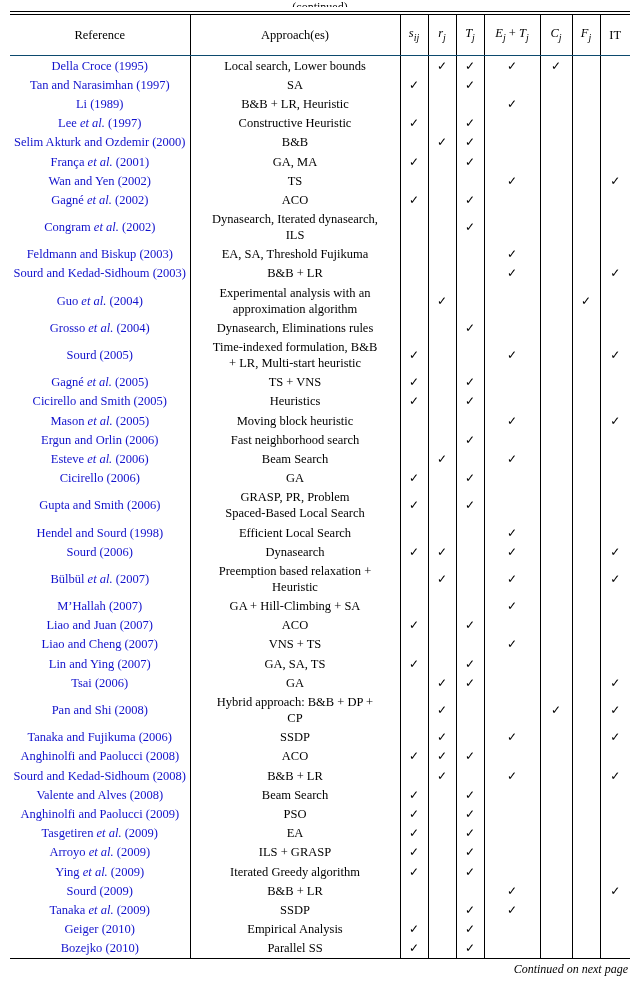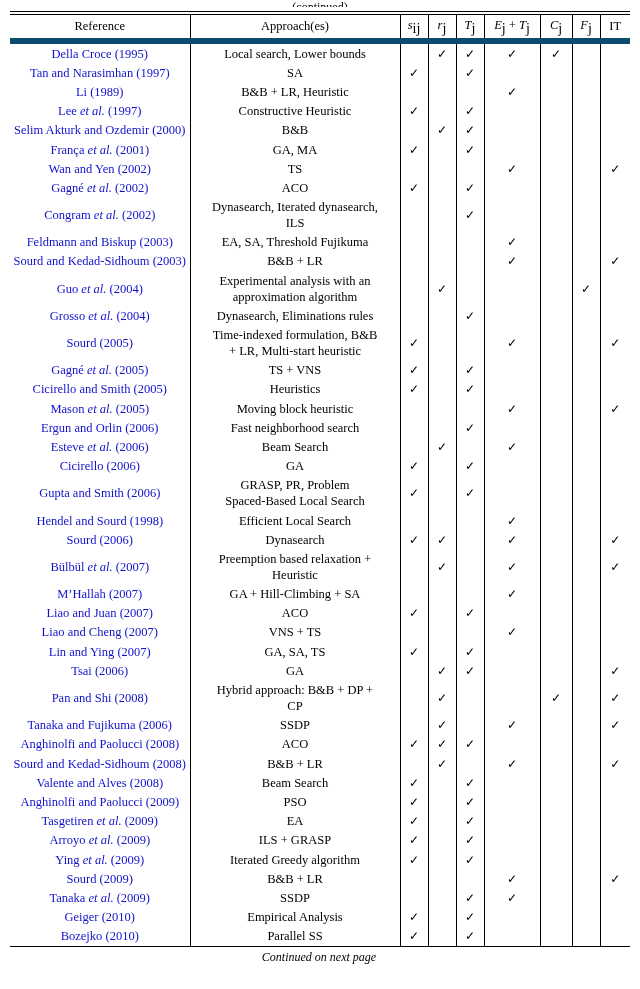--- a/index.html
+++ b/index.html
@@ -33,32 +33,32 @@
   }
   th, td {
     text-align:center;
     vertical-align:middle;
     font-size:12.5px;
     line-height:16px;
     padding:1.6px 2px;
     font-weight:normal;
     overflow:hidden;
   }
-  th { padding:2px 2px; border-bottom:6px solid #0c4a6e; }
+  th { padding:10px 2px; border-bottom:1px solid #0c4a6e; }
   th:not(:first-child), td:not(:first-child) { border-left:1px solid #000; }
 
   th.feat i, td i { font-style:italic; }
-  th.feat sub { font-size:14px; }
+  th.feat sub { font-size:10px; font-style:italic; }
 
   td.ref { color:var(--link-color, #1212cc); }
   td.app { white-space:pre-line; }
   td.chk { font-size:12px; }
 
   .footer-note {
-    text-align:center;
+    text-align:right;
     font-style:italic;
     font-size:12px;
     padding-top:3px;
     padding-right:2px;
   }
 </style>
 </head>
 <body>
 
 <div class="top-partial">

